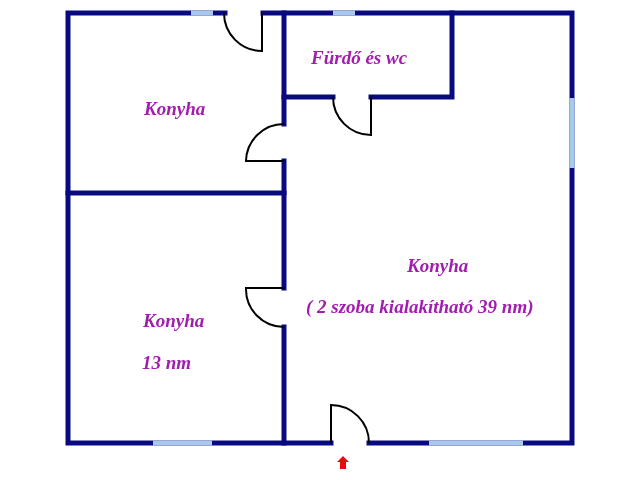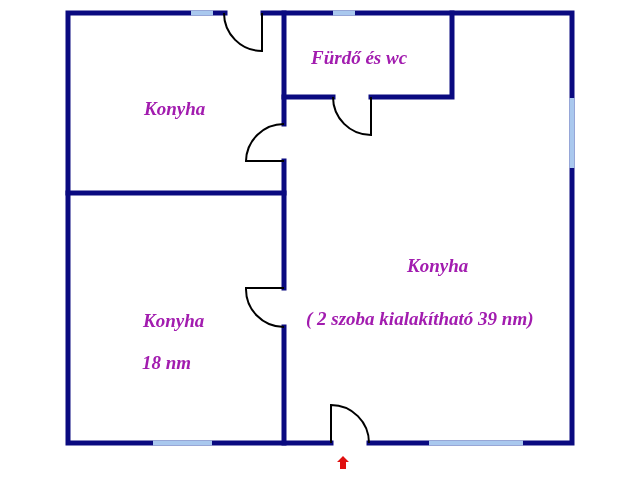--- a/index.html
+++ b/index.html
@@ -37,15 +37,15 @@
     <path d="M284 288 H246 A38 38 0 0 0 284 327"></path>
     <path d="M331 443 V405 A38 38 0 0 1 369 443"></path>
   </g>
 
   <path d="M343 456 L349 462 H346 V469 H340 V462 H337 Z" fill="#e01010"></path>
 </svg>
 
 <div class="lbl" style="left:144px;top:98px;font-size:19px;font-style:italic;">Konyha</div>
 <div class="lbl" style="left:311px;top:47px;font-size:19px;">Fürdő és wc</div>
 <div class="lbl" style="left:143px;top:310px;font-size:19px;">Konyha</div>
-<div class="lbl" style="left:142px;top:352px;font-size:19px;">18 nm</div>
+<div class="lbl" style="left:142px;top:352px;font-size:19px;">13 nm</div>
 <div class="lbl" style="left:407px;top:255px;font-size:19px;">Konyha</div>
-<div class="lbl" style="left:306px;top:308px;font-size:19px;">( 2 szoba kialakítható 39 nm)</div>
+<div class="lbl" style="left:306px;top:296px;font-size:19px;">( 2 szoba kialakítható 39 nm)</div>
 
 </body></html>

